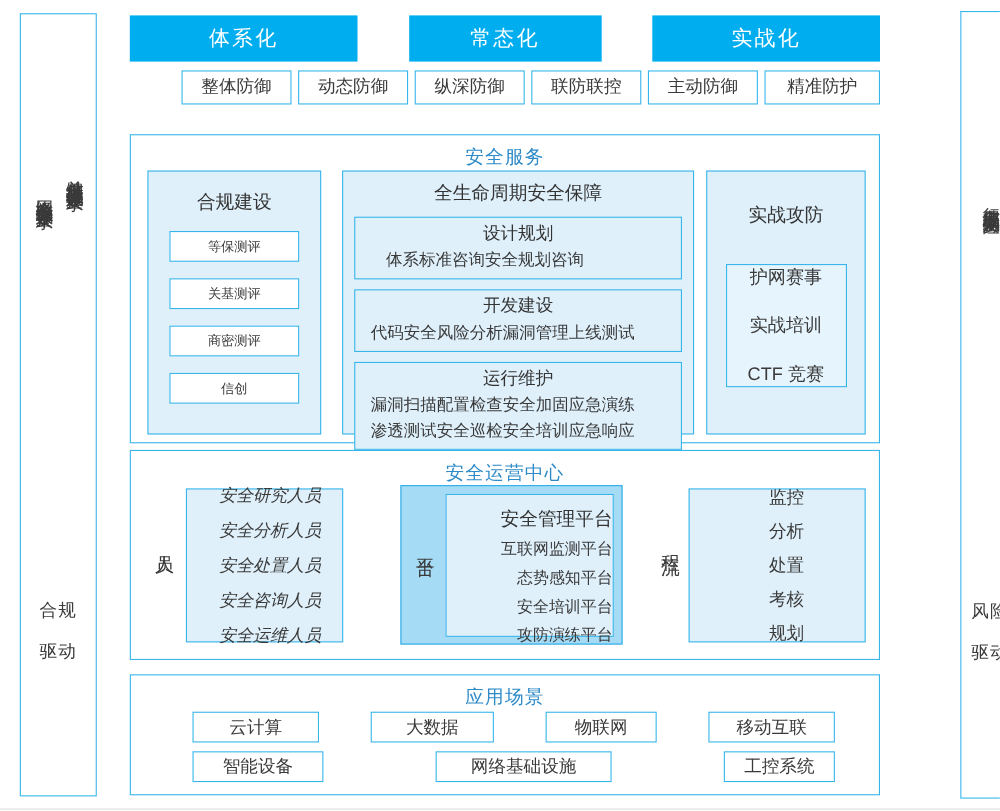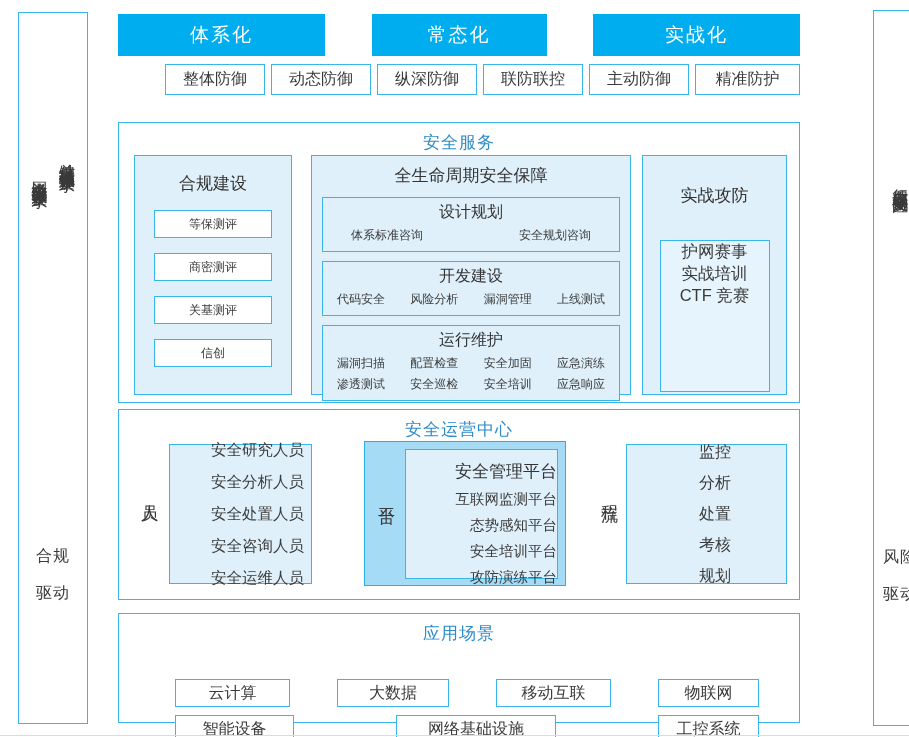--- a/index.html
+++ b/index.html
@@ -104,67 +104,67 @@
   }
   .stage {
     margin: 9px 10px 0;
     background: var(--panel-fill, #dff0fb);
     border: 1px solid var(--border-cyan, #38b6ea);
     padding: 4px 6px 7px;
   }
   .stage:nth-of-type(2) { margin-top: 10px; }
   .stage-title { text-align: center; font-size: 16px; color: #333; }
   .stage-row {
-    display: flex; justify-content: space-between;
-    font-size: 12px; margin-top: 4px; padding: 0 8px;
+    display: flex; justify-content: flex-start;
+    font-size: 15px; margin-top: 4px; padding: 0 8px;
     white-space: nowrap;
   }
   .stage-row.two { padding: 0 22px; }
   .combat-inner {
-    width: 110px; height: 152px; margin: 33px auto 0;
+    width: 110px; height: 112px; margin: 33px auto 0;
     background: var(--inner-fill, #e6f4fd);
     border: 1px solid var(--border-cyan, #38b6ea);
     display: flex; flex-direction: column;
-    justify-content: flex-start; align-items: center;
+    justify-content: space-between; align-items: center;
     font-size: 16.5px;
   }
   
   .v-label {
     position: absolute;
     writing-mode: vertical-rl; text-orientation: upright;
     font-size: 17px; line-height: 1; color: #3a3a3a;
   }
   #lbl-personnel { left: 22px;  top: 82px; }
   #lbl-process   { left: 482px; top: 82px; }
   .soc-box {
     position: absolute; top: 34px; height: 140px;
     background: var(--panel-fill, #dff0fb);
     border: 1px solid var(--border-cyan, #38b6ea);
     display: flex; flex-direction: column; justify-content: center;
   }
-  #box-personnel { left: 50px; width: 143px; padding-left: 41px; gap: 11px; font-size: 15.5px; }
+  #box-personnel { left: 50px; width: 143px; padding-left: 29px; gap: 11px; font-size: 15.5px; font-style: italic; }
   #box-process   { left: 507px; width: 161px; padding-left: 72px; gap: 10px; font-size: 16px; }
   #platform-outer {
     position: absolute; left: 245px; top: 31px; width: 202px; height: 145px;
     background: var(--platform-fill, #a6dbf5);
     border: 1px solid #2aaee6;
   }
   #platform-outer .v-label { left: 13px; top: 52px; }
   #platform-inner {
     position: absolute; left: 40px; top: 7px; width: 153px; height: 130px;
     background: var(--panel-fill, #ddeffb);
     border: 1px solid var(--border-cyan, #38b6ea);
     text-align: right;
   }
   .platform-title { font-size: 17px; margin-top: 10px; color: #333; }
   .platform-item  { font-size: 14.5px; margin-top: 7px; }
   
   .app-row {
     position: absolute; left: 56px; right: 40px;
-    display: flex; justify-content: space-between; margin-top: 32px;
+    display: flex; justify-content: space-between;
   }
   #app-row1 { top: 33px; }
   #app-row2 { top: 69px; }
   .app-box {
     height: 28px; background: #fff;
     border: 1px solid var(--border-cyan, #38b6ea);
     font-size: 16px;
     display: flex; align-items: center; justify-content: center;
   }
   .w101 { width: 101px; } .w112 { width: 112px; } .w115 { width: 115px; }
@@ -216,22 +216,22 @@
       <div class="def">主动防御</div>
       <div class="def">精准防护</div>
     </div>
 
     <section class="section" id="svc">
       <h2 class="sec-title">安全服务</h2>
 
       <div class="panel" id="panel-compliance">
         <div class="panel-title">合规建设</div>
         <div class="white-box">等保测评</div>
+        <div class="white-box">关基测评</div>
         <div class="white-box">商密测评</div>
-        <div class="white-box">关基测评</div>
         <div class="white-box">信创</div>
       </div>
 
       <div class="panel" id="panel-lifecycle">
         <div class="panel-title">全生命周期安全保障</div>
         <div class="stage">
           <div class="stage-title">设计规划</div>
           <div class="stage-row two">
             <span>体系标准咨询</span>
             <span>安全规划咨询</span>
@@ -304,22 +304,22 @@
         <div>考核</div>
         <div>规划</div>
       </div>
     </section>
 
     <section class="section" id="app">
       <h2 class="sec-title">应用场景</h2>
       <div class="app-row" id="app-row1">
         <div class="app-box w115">云计算</div>
         <div class="app-box w112">大数据</div>
+        <div class="app-box w101">物联网</div>
         <div class="app-box w115">移动互联</div>
-        <div class="app-box w101">物联网</div>
       </div>
       <div class="app-row" id="app-row2">
         <div class="app-box w119">智能设备</div>
         <div class="app-box w138">网络基础设施</div>
         <div class="app-box w101">工控系统</div>
       </div>
     </section>
 
   </div>
 

